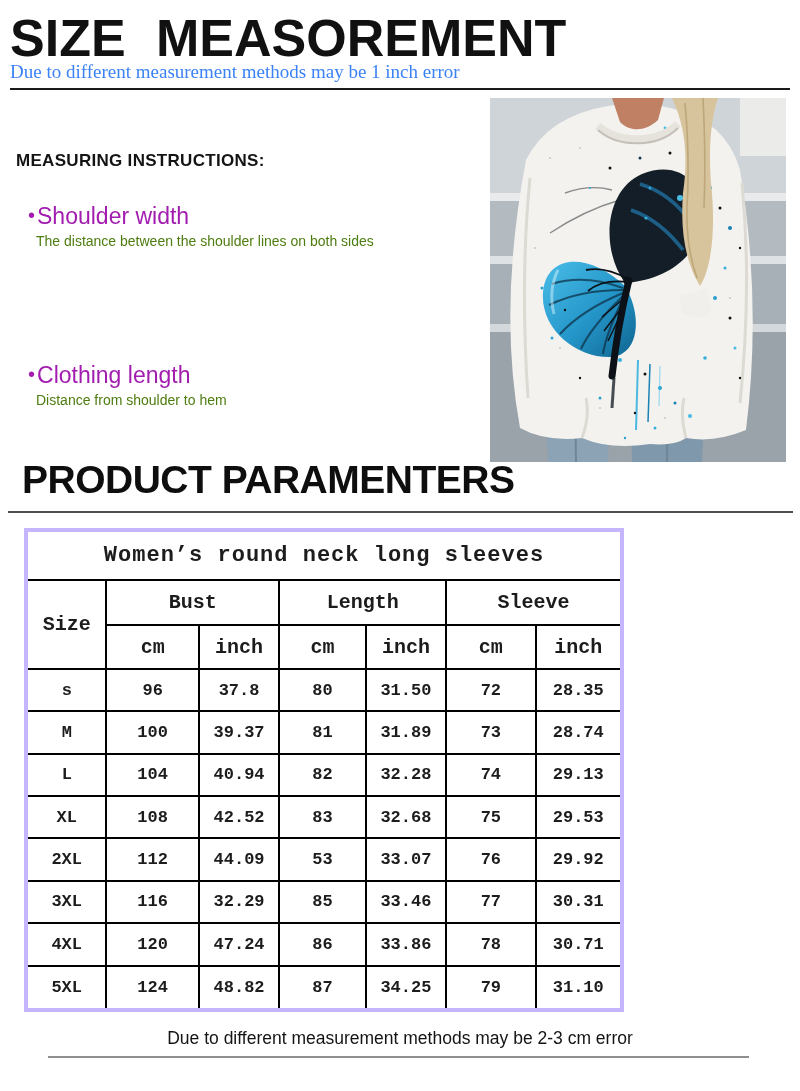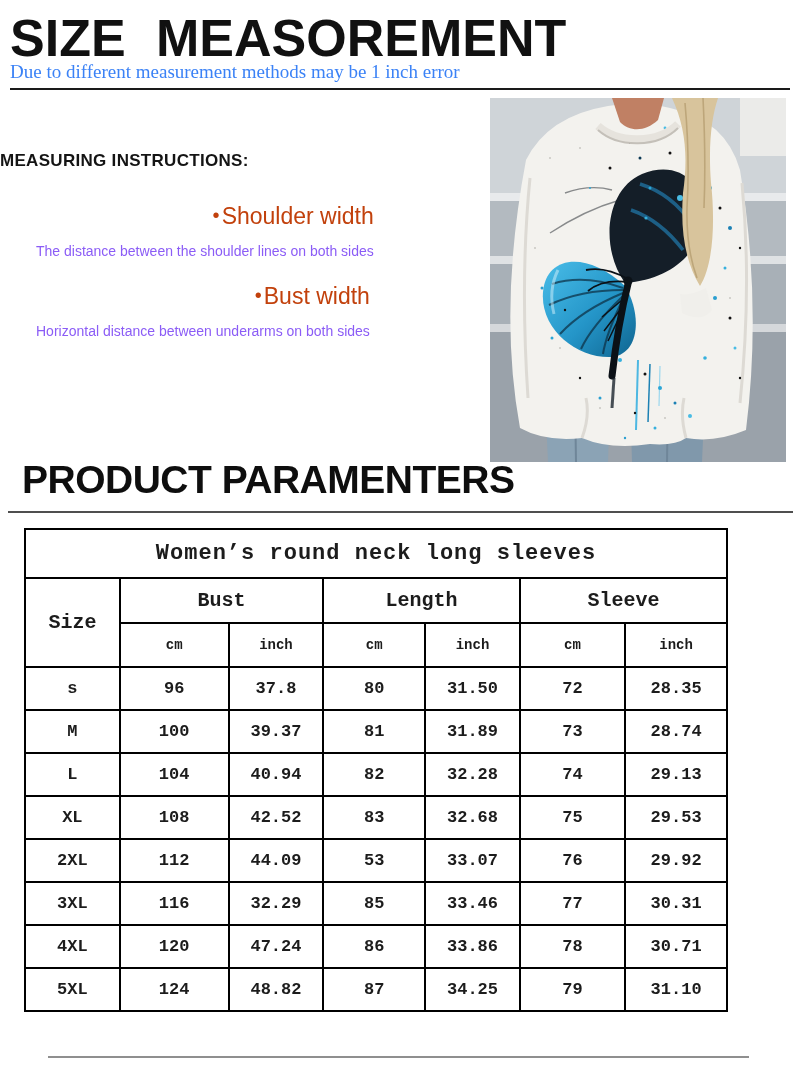--- a/index.html
+++ b/index.html
@@ -14,57 +14,57 @@
     font-size:52px;letter-spacing:0px;word-spacing:16px;color:#111;
   }
   .page-subtitle{
     position:absolute;left:10px;top:61px;margin:0;
     font-family:"Liberation Serif",serif;font-size:19px;color:#3b82f6;
   }
   .rule{position:absolute;height:2px;background:#1a1a1a;}
   .rule-top{left:10px;top:88px;width:780px;}
   
   .instr-heading{
-    position:absolute;left:0;top:151px;margin:0;
+    position:absolute;left:16px;top:151px;margin:0;
     font-size:17px;font-weight:700;letter-spacing:.3px;color:#141414;
   }
   .bullet{position:absolute;left:28px;}
   .bullet-1{top:203px;} .bullet-2{top:283px;} .bullet-3{top:362px;}
   .bullet-label{
-    font-size:23px;font-weight:400;color:#c2410c;line-height:1.2;text-align:right;
+    font-size:23px;font-weight:400;color:#a21caf;line-height:1.2;
   }
   .bullet-dot{margin-right:2px;font-size:20px;vertical-align:2px;}
   .bullet-desc{
-    font-size:14px;color:#8b5cf6;margin-top:12px;padding-left:8px;
+    font-size:14px;color:#4d7c0f;margin-top:2px;padding-left:8px;
   }
   
   .product-photo{
     position:absolute;left:490px;top:98px;width:296px;height:364px;margin:0;
   }
   .product-photo svg{display:block;width:100%;height:100%;}
   
   .param-heading{
     position:absolute;left:22px;top:458px;margin:0;
     font-weight:800;font-size:39px;letter-spacing:-0.5px;color:#0e0e0e;
   }
   .rule-param{left:8px;top:511px;width:785px;background:#4f4f4f;}
   .size-table{
-    position:absolute;left:24px;top:528px;width:704px;height:484px;
+    position:absolute;left:24px;top:528px;width:600px;height:484px;
     border-collapse:collapse;table-layout:fixed;
     font-family:"Liberation Mono",monospace;font-weight:600;color:#1c1c1c;
-    border:2px solid #c4b5fd;
+    border:4px solid #c4b5fd;
   }
   .size-table th,.size-table td{
     border:2px solid #000;text-align:center;vertical-align:middle;
     font-weight:600;padding:0;
   }
   .t-title{font-size:22px;height:47px;letter-spacing:1px;}
   .t-group{font-size:20px;height:43px;}
   .t-size{font-size:20px;}
-  .t-unit{font-size:14px;height:42px;}
+  .t-unit{font-size:20px;height:42px;}
   .size-table td{font-size:17px;}
   
   .footnote{
     position:absolute;left:0;top:1028px;width:800px;margin:0;text-align:center;
     font-size:17.5px;font-weight:400;color:#141414;
     font-family:"Liberation Sans",sans-serif;
   }
   .rule-footer{left:48px;top:1056px;width:701px;background:#8f8f8f;}
 </style>
 </head>
@@ -75,23 +75,23 @@
   <h1 class="page-title">SIZE MEASOREMENT</h1>
   <p class="page-subtitle">Due to different measurement methods may be 1 inch error</p>
   <div class="rule rule-top"></div>
 
   <h2 class="instr-heading">MEASURING INSTRUCTIONS:</h2>
 
   <div class="bullet bullet-1">
     <div class="bullet-label"><span class="bullet-dot">•</span><span>Shoulder width</span></div>
     <div class="bullet-desc">The distance between the shoulder lines on both sides</div>
   </div>
-  <div class="bullet bullet-2">
-    <div class="bullet-label"><span class="bullet-dot">•</span><span>Bust width</span></div>
-    <div class="bullet-desc">Horizontal distance between underarms on both sides</div>
+  <div class="bullet bullet-3">
+    <div class="bullet-label"><span class="bullet-dot">•</span><span>Clothing length</span></div>
+    <div class="bullet-desc">Distance from shoulder to hem</div>
   </div>
 
   <figure class="product-photo">
     <svg viewBox="0 0 296 364" xmlns="http://www.w3.org/2000/svg">
       <defs>
         <linearGradient id="bw" x1="0" y1="0" x2="1" y2="1">
           <stop offset="0" stop-color="#49bde8"></stop>
           <stop offset=".55" stop-color="#2495c8"></stop>
           <stop offset="1" stop-color="#0f648f"></stop>
         </linearGradient>
@@ -302,15 +302,16 @@
         <td>124</td>
         <td>48.82</td>
         <td>87</td>
         <td>34.25</td>
         <td>79</td>
         <td>31.10</td>
       </tr>
     </tbody>
   </table>
 
+  <p class="footnote">Due to different measurement methods may be 2-3 cm error</p>
   <div class="rule rule-footer"></div>
 
 </div>
 
 </body></html>

